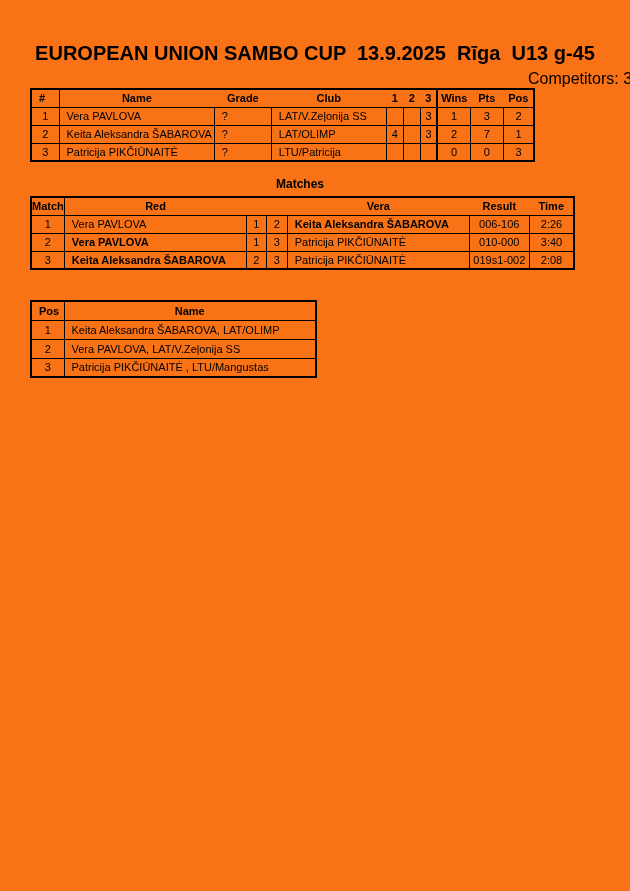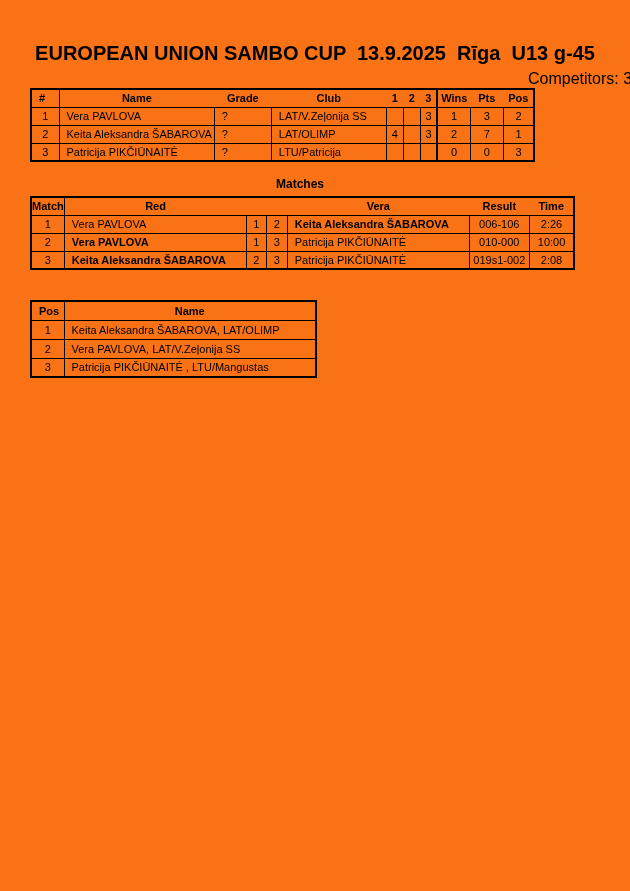--- a/index.html
+++ b/index.html
@@ -184,21 +184,21 @@
         <td class="ac">006-106</td>
         <td class="ac">2:26</td>
       </tr>
       <tr>
         <td class="ac">2</td>
         <td class="al bold">Vera PAVLOVA</td>
         <td class="ac">1</td>
         <td class="ac">3</td>
         <td class="al">Patricija PIKČIŪNAITĖ</td>
         <td class="ac">010-000</td>
-        <td class="ac">10:00</td>
+        <td class="ac">3:40</td>
       </tr>
       <tr>
         <td class="ac">3</td>
         <td class="al bold">Keita Aleksandra ŠABAROVA</td>
         <td class="ac">2</td>
         <td class="ac">3</td>
         <td class="al">Patricija PIKČIŪNAITĖ</td>
         <td class="ac">019s1-002</td>
         <td class="ac">2:08</td>
       </tr>

